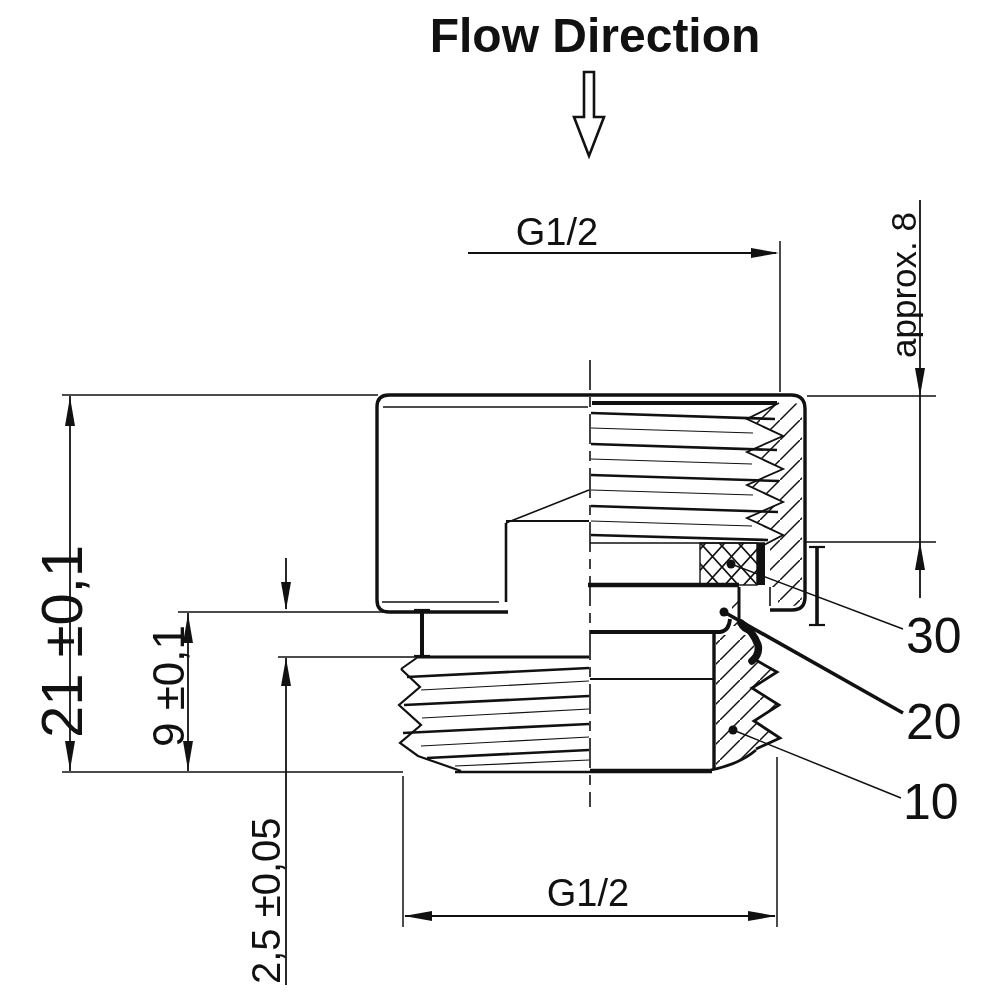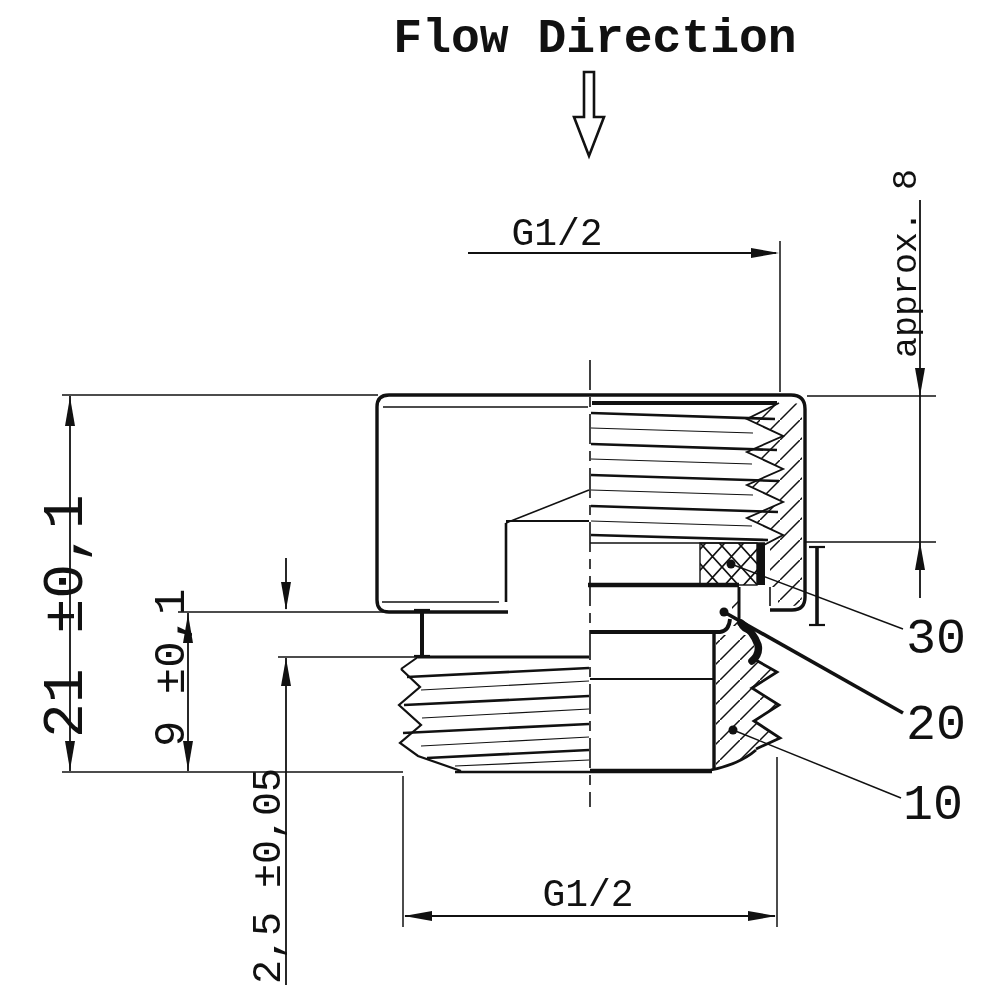--- a/index.html
+++ b/index.html
@@ -1,18 +1,18 @@
 <!DOCTYPE html>
 <html><head>
 <meta charset="utf-8">
 <style>
   html,body{margin:0;padding:0;background:#ffffff;}
   .stage{
     position:relative;width:1000px;height:1000px;background:#ffffff;
-    font-family:Liberation Mono, monospace;overflow:hidden;
+    font-family:Liberation Sans, sans-serif;overflow:hidden;
   }
   svg{position:absolute;left:0;top:0;}
   text{fill:#111;}
   .t-title{font-size:48px;font-weight:bold;}
   .t-dim{font-size:38px;}
   .t-dim-sm{font-size:35px;}
   .t-21{font-size:58px;}
   .t-9{font-size:44px;}
   .t-25{font-size:40px;}
   .t-callout{font-size:50px;}

